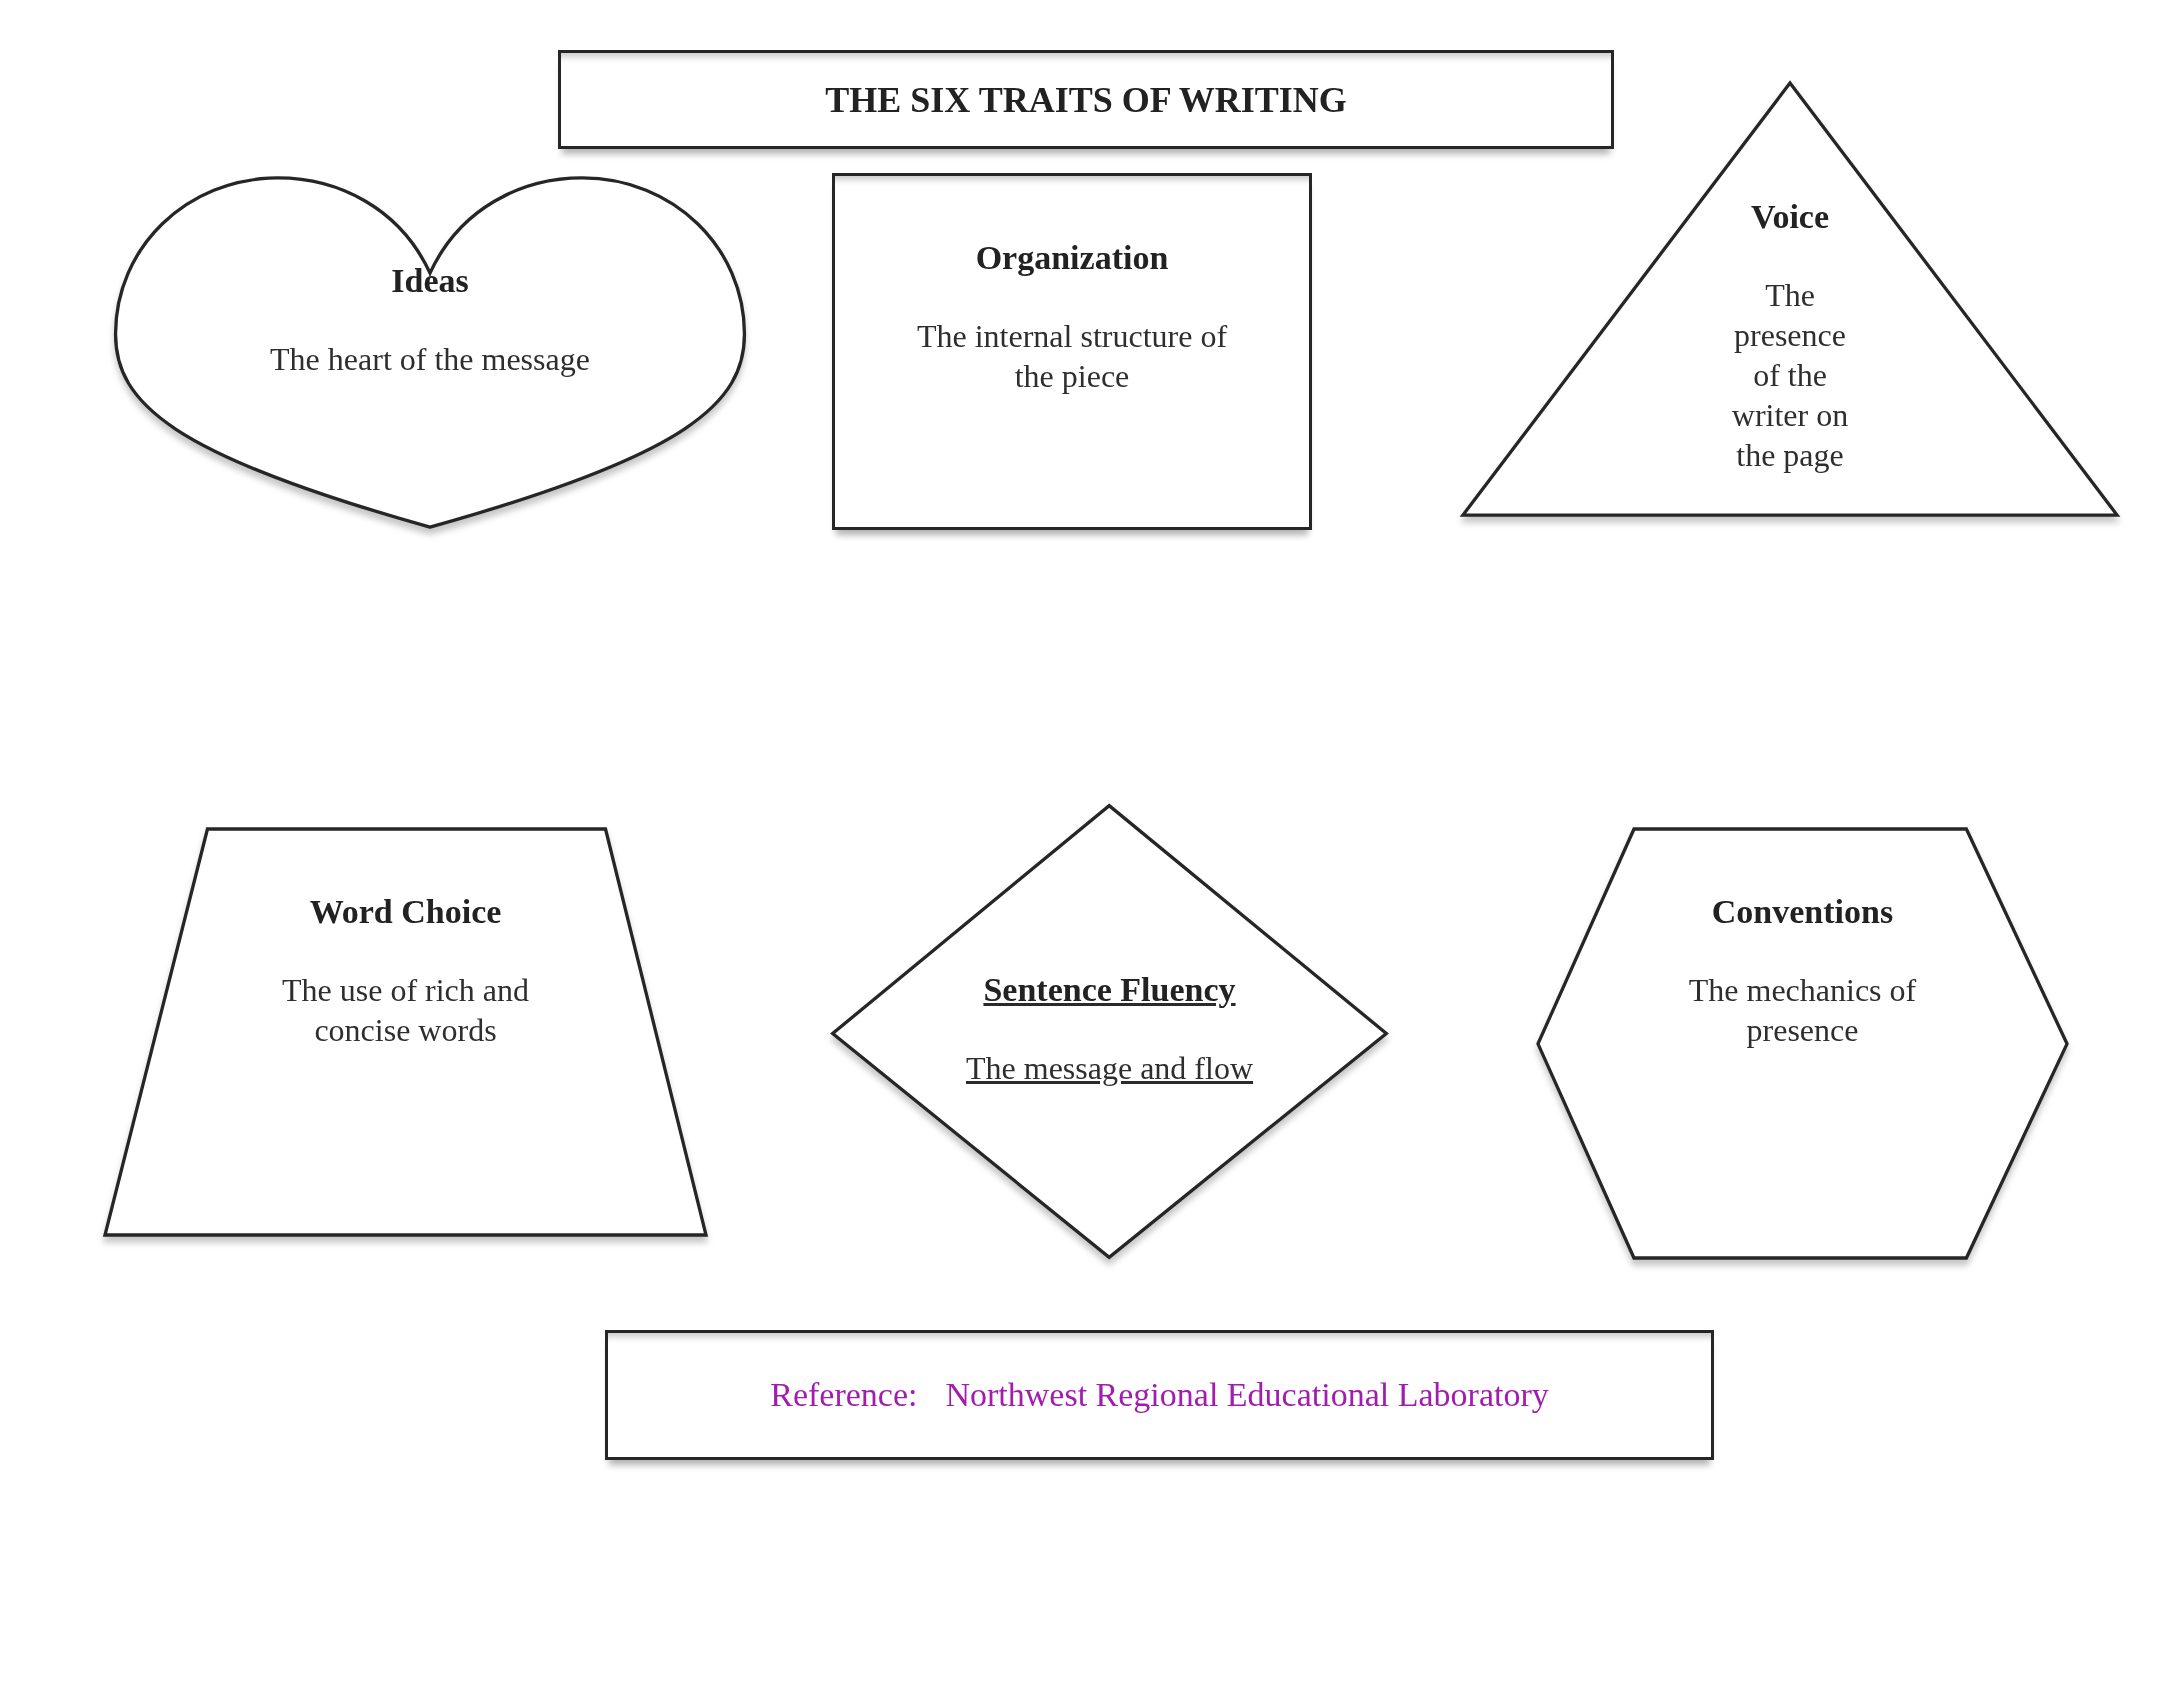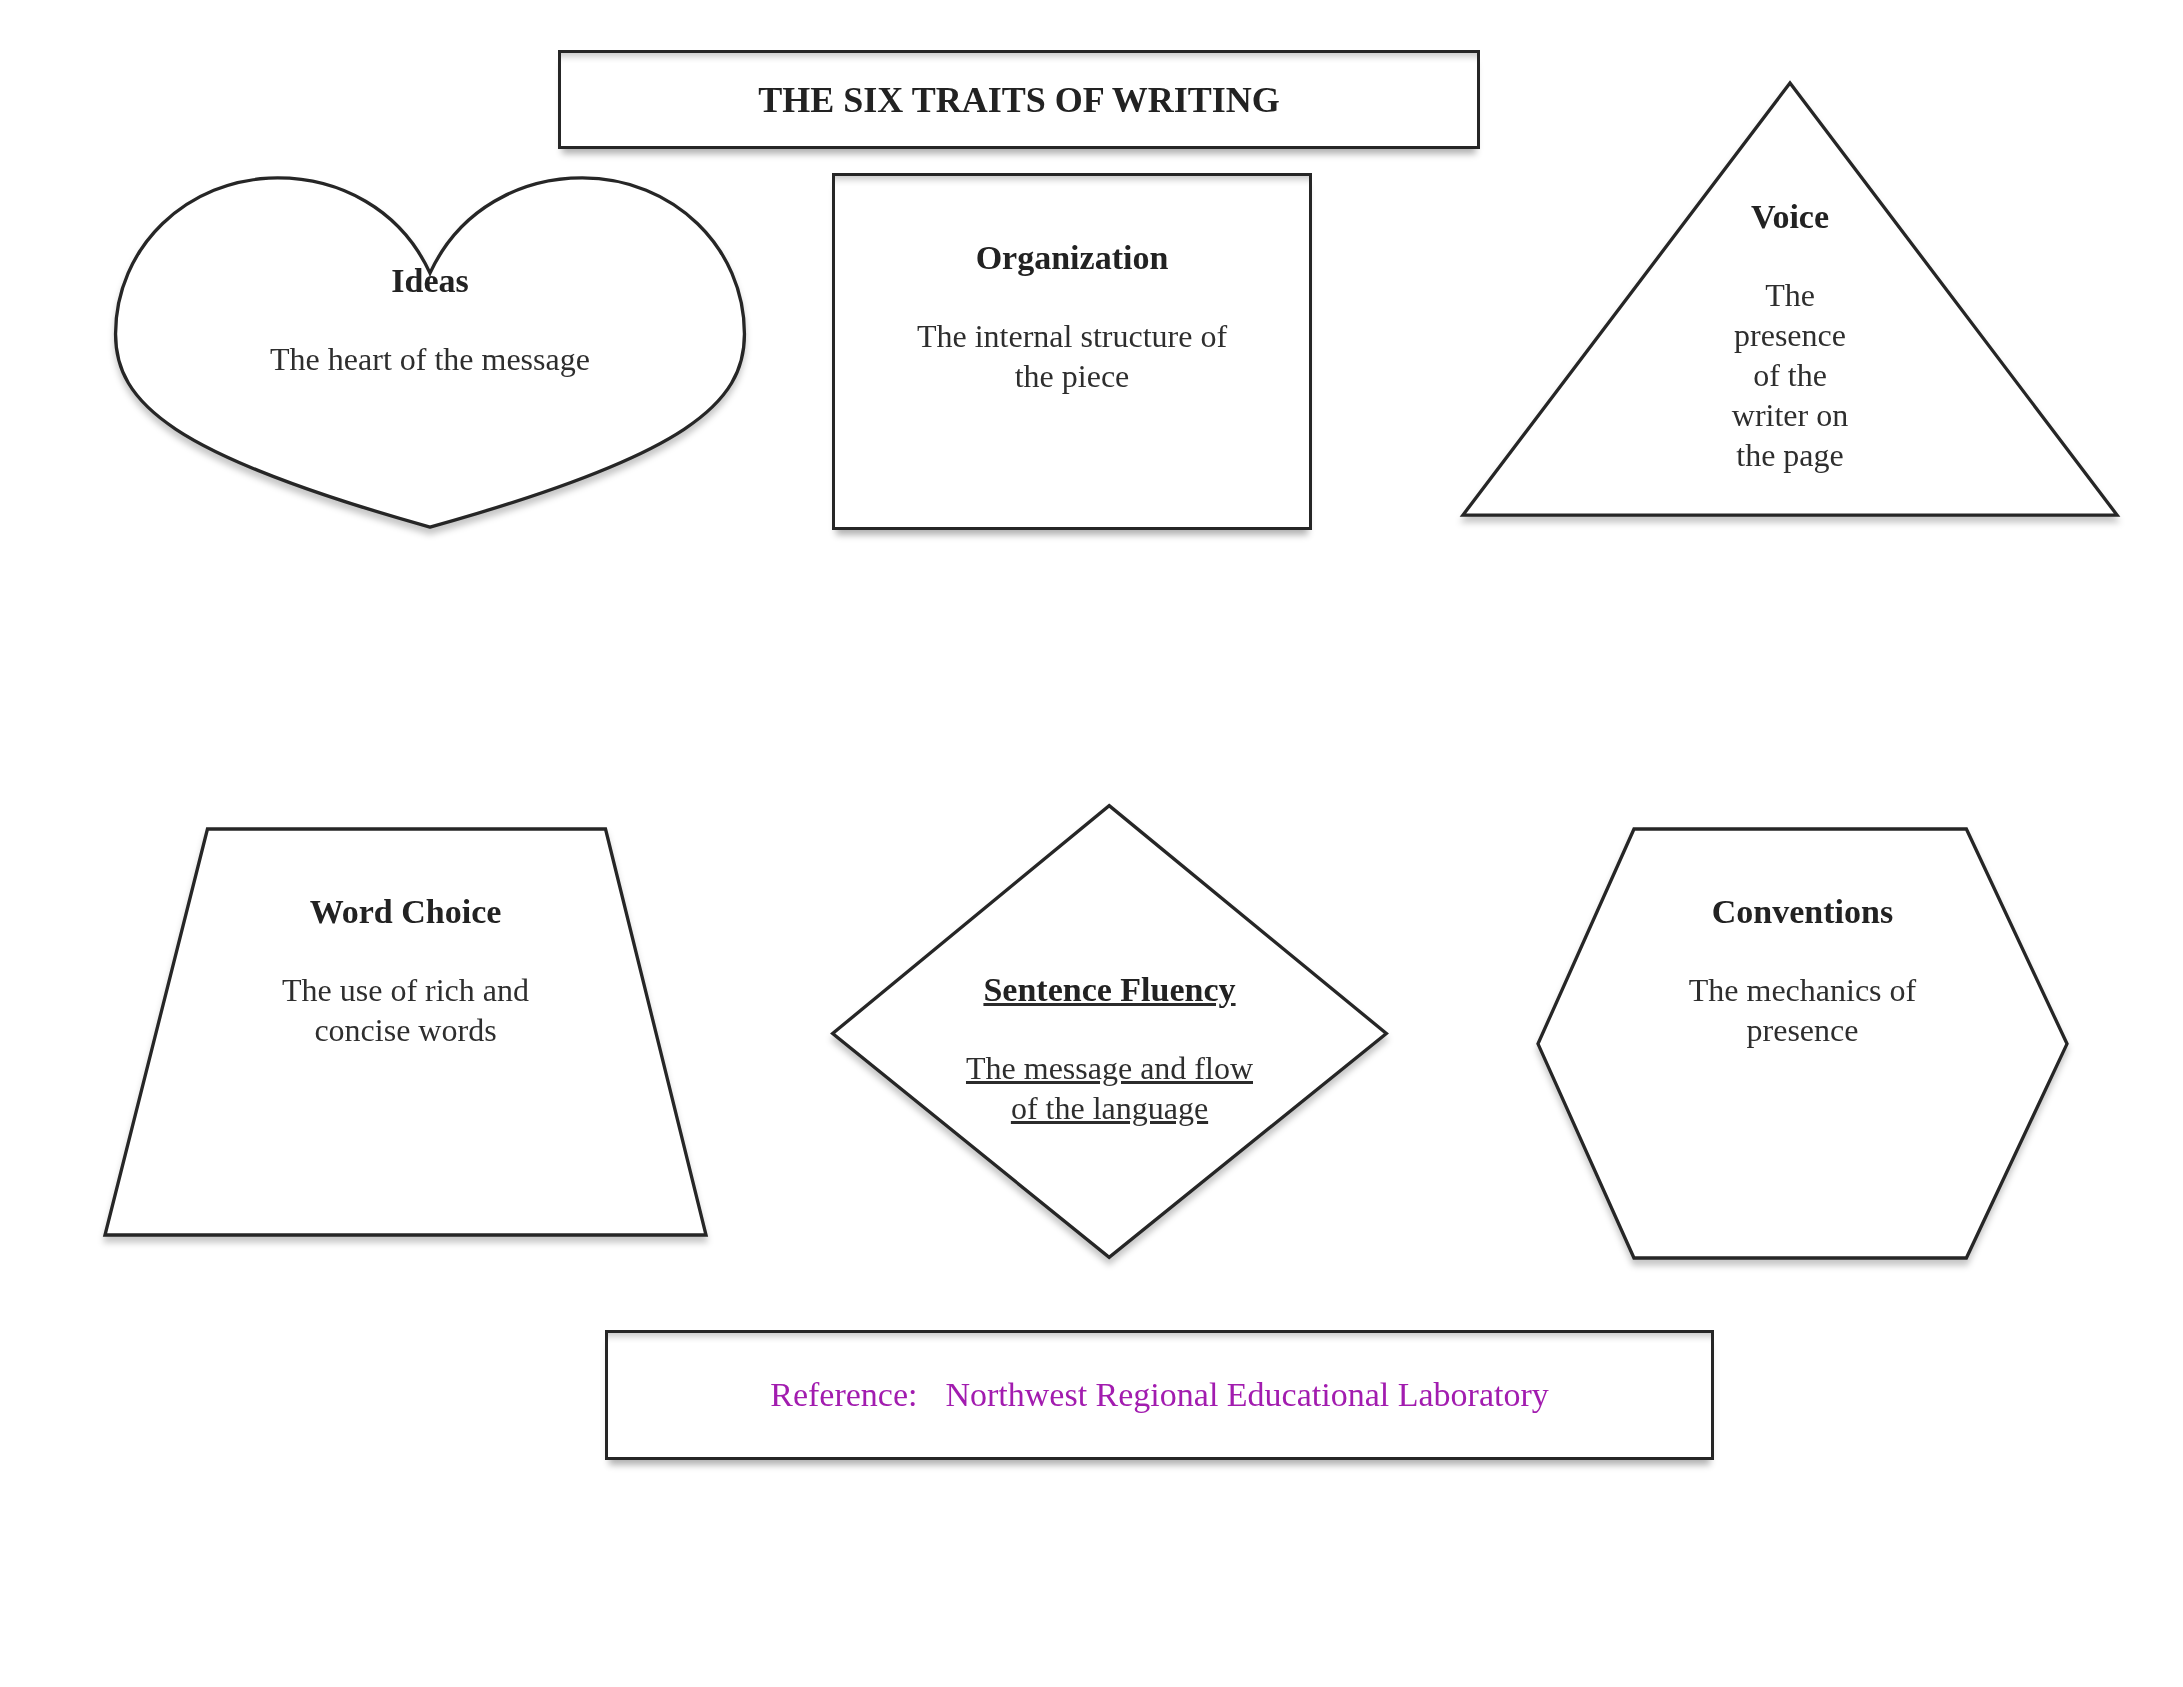--- a/index.html
+++ b/index.html
@@ -61,21 +61,21 @@
     color: #222222;
   }
   .ref-text { font-size: 34px; color: #a21caf; }
   .ref-gap { display: inline-block; width: 28px; }
 </style>
 </head>
 <body>
 
 <div class="page">
 
-  <div class="box" style="left:558px; top:50px; width:922px; height:99px;">
+  <div class="box" style="left:558px; top:50px; width:1056px; height:99px;">
     <div class="title-text">THE SIX TRAITS OF WRITING</div>
   </div>
 
   <div class="shape" style="left:99px; top:174px; width:662px; height:357px;">
     <svg viewBox="0 0 1000 540" preserveAspectRatio="none">
       <path class="outline" d="M 500 150
         C 455 52, 362 6, 270 6
         C 132 6, 25 112, 25 242
         C 25 346, 110 425, 500 534
         C 890 425, 975 346, 975 242
@@ -130,21 +130,20 @@
   </div>
 
   <div class="shape" style="left:830px; top:803px; width:559px; height:457px;">
     <svg viewBox="0 0 845 690" preserveAspectRatio="none">
       <polygon class="outline" points="422,4 841,348 422,686 4,348"></polygon>
     </svg>
     <div class="txt" style="top:167px;text-decoration:underline;">
       <div class="h">Sentence Fluency</div>
       <div class="body">
         <span>The message and flow</span>
-        <span>of the language</span>
       </div>
     </div>
   </div>
 
   <div class="shape" style="left:1536px; top:827px; width:533px; height:433px;">
     <svg viewBox="0 0 805 655" preserveAspectRatio="none">
       <polygon class="outline" points="148,3 650,3 802,328 650,652 148,652 3,328"></polygon>
     </svg>
     <div class="txt" style="top:65px;">
       <div class="h">Conventions</div>

